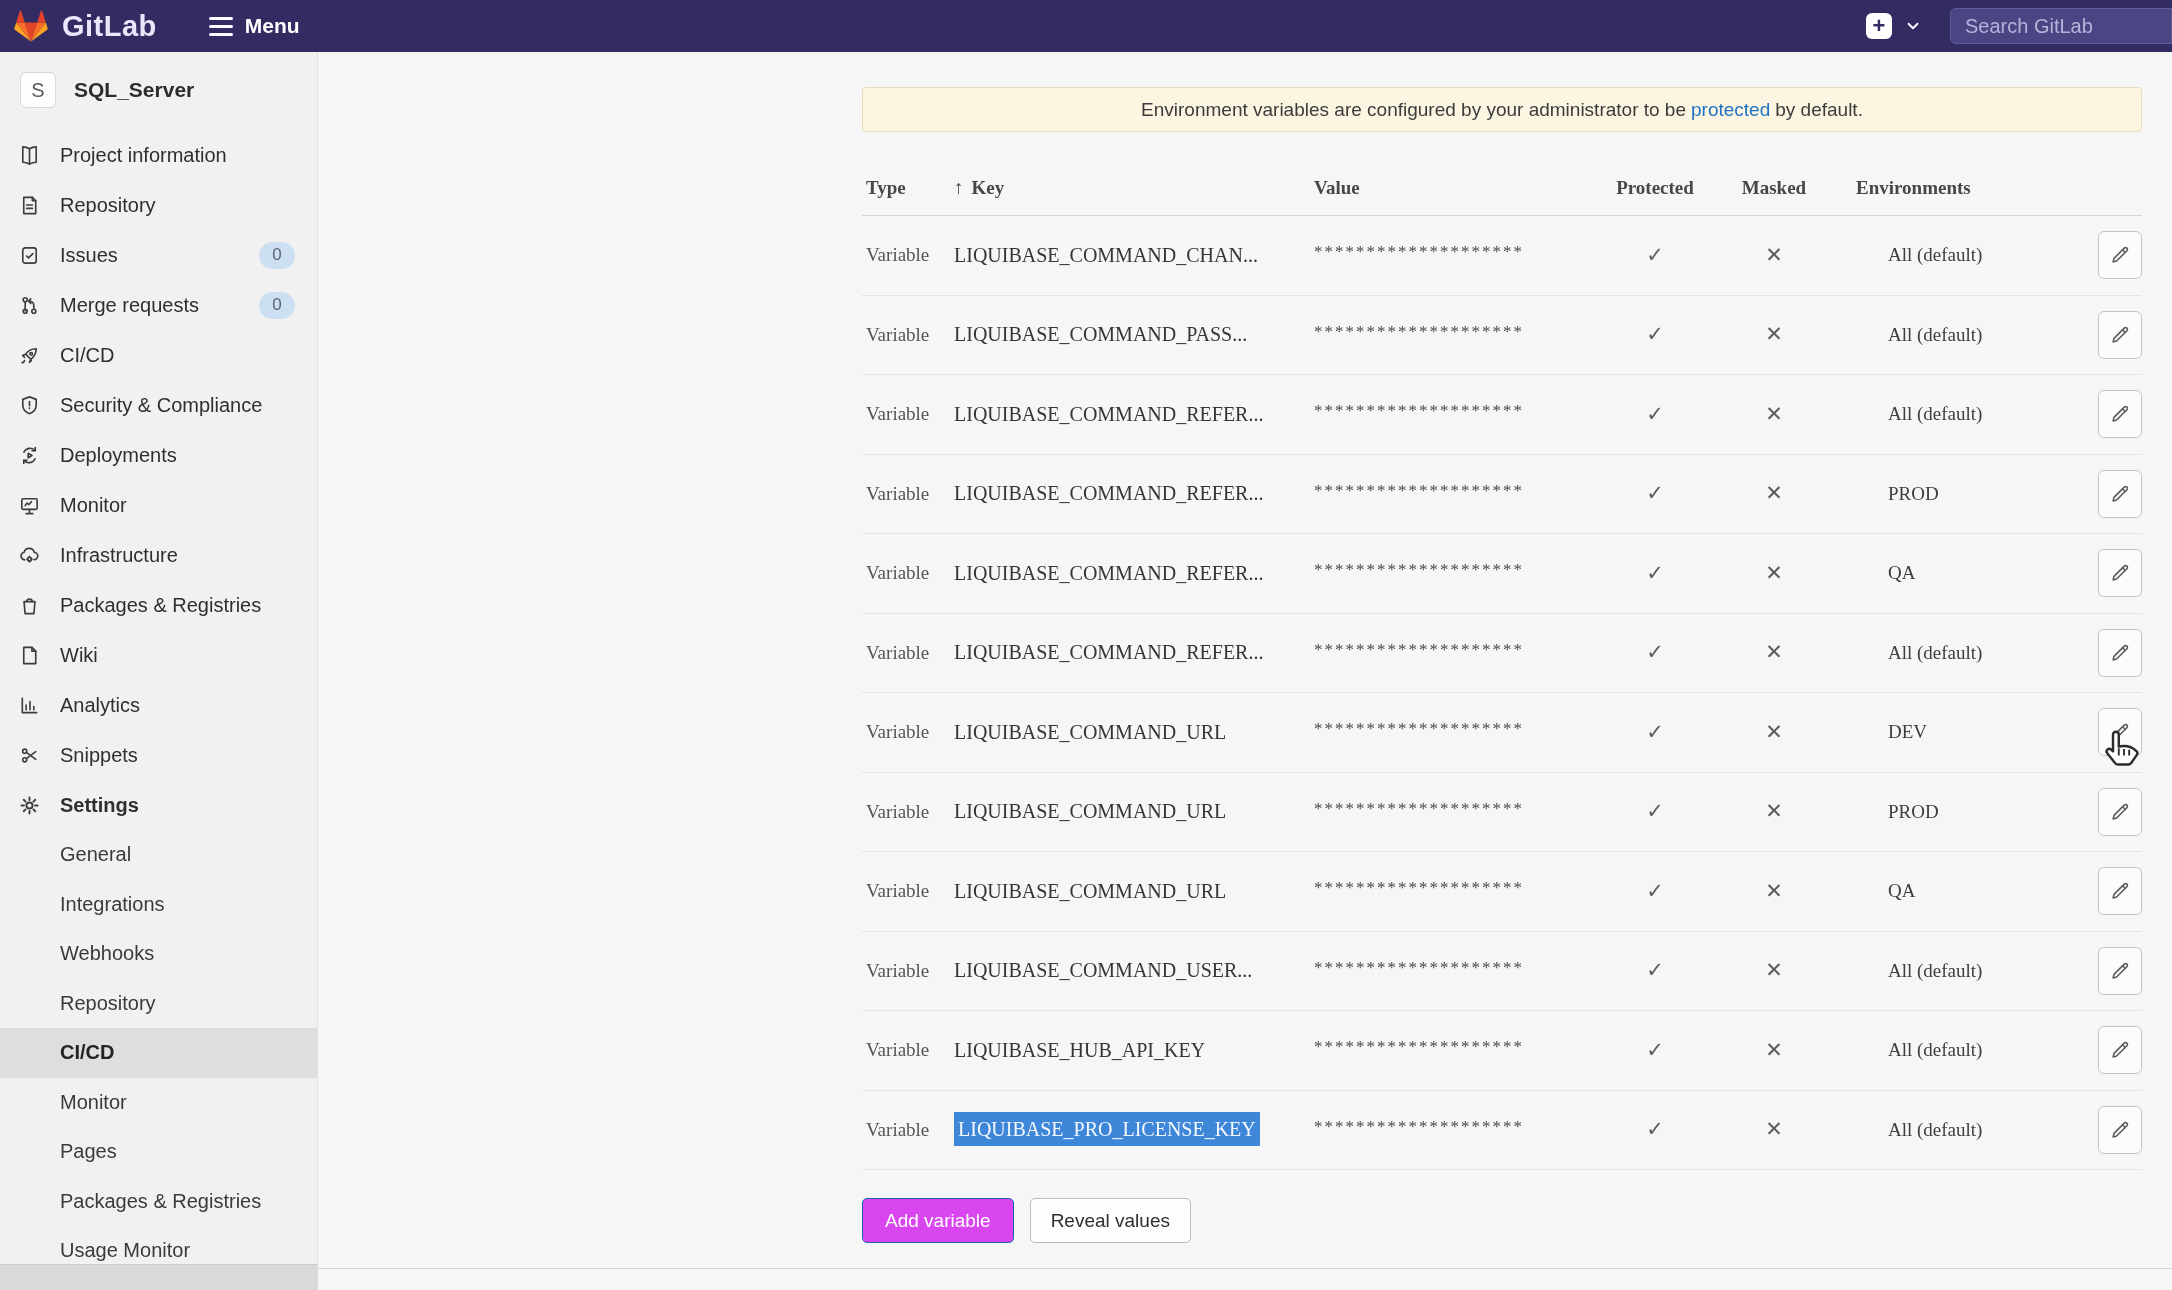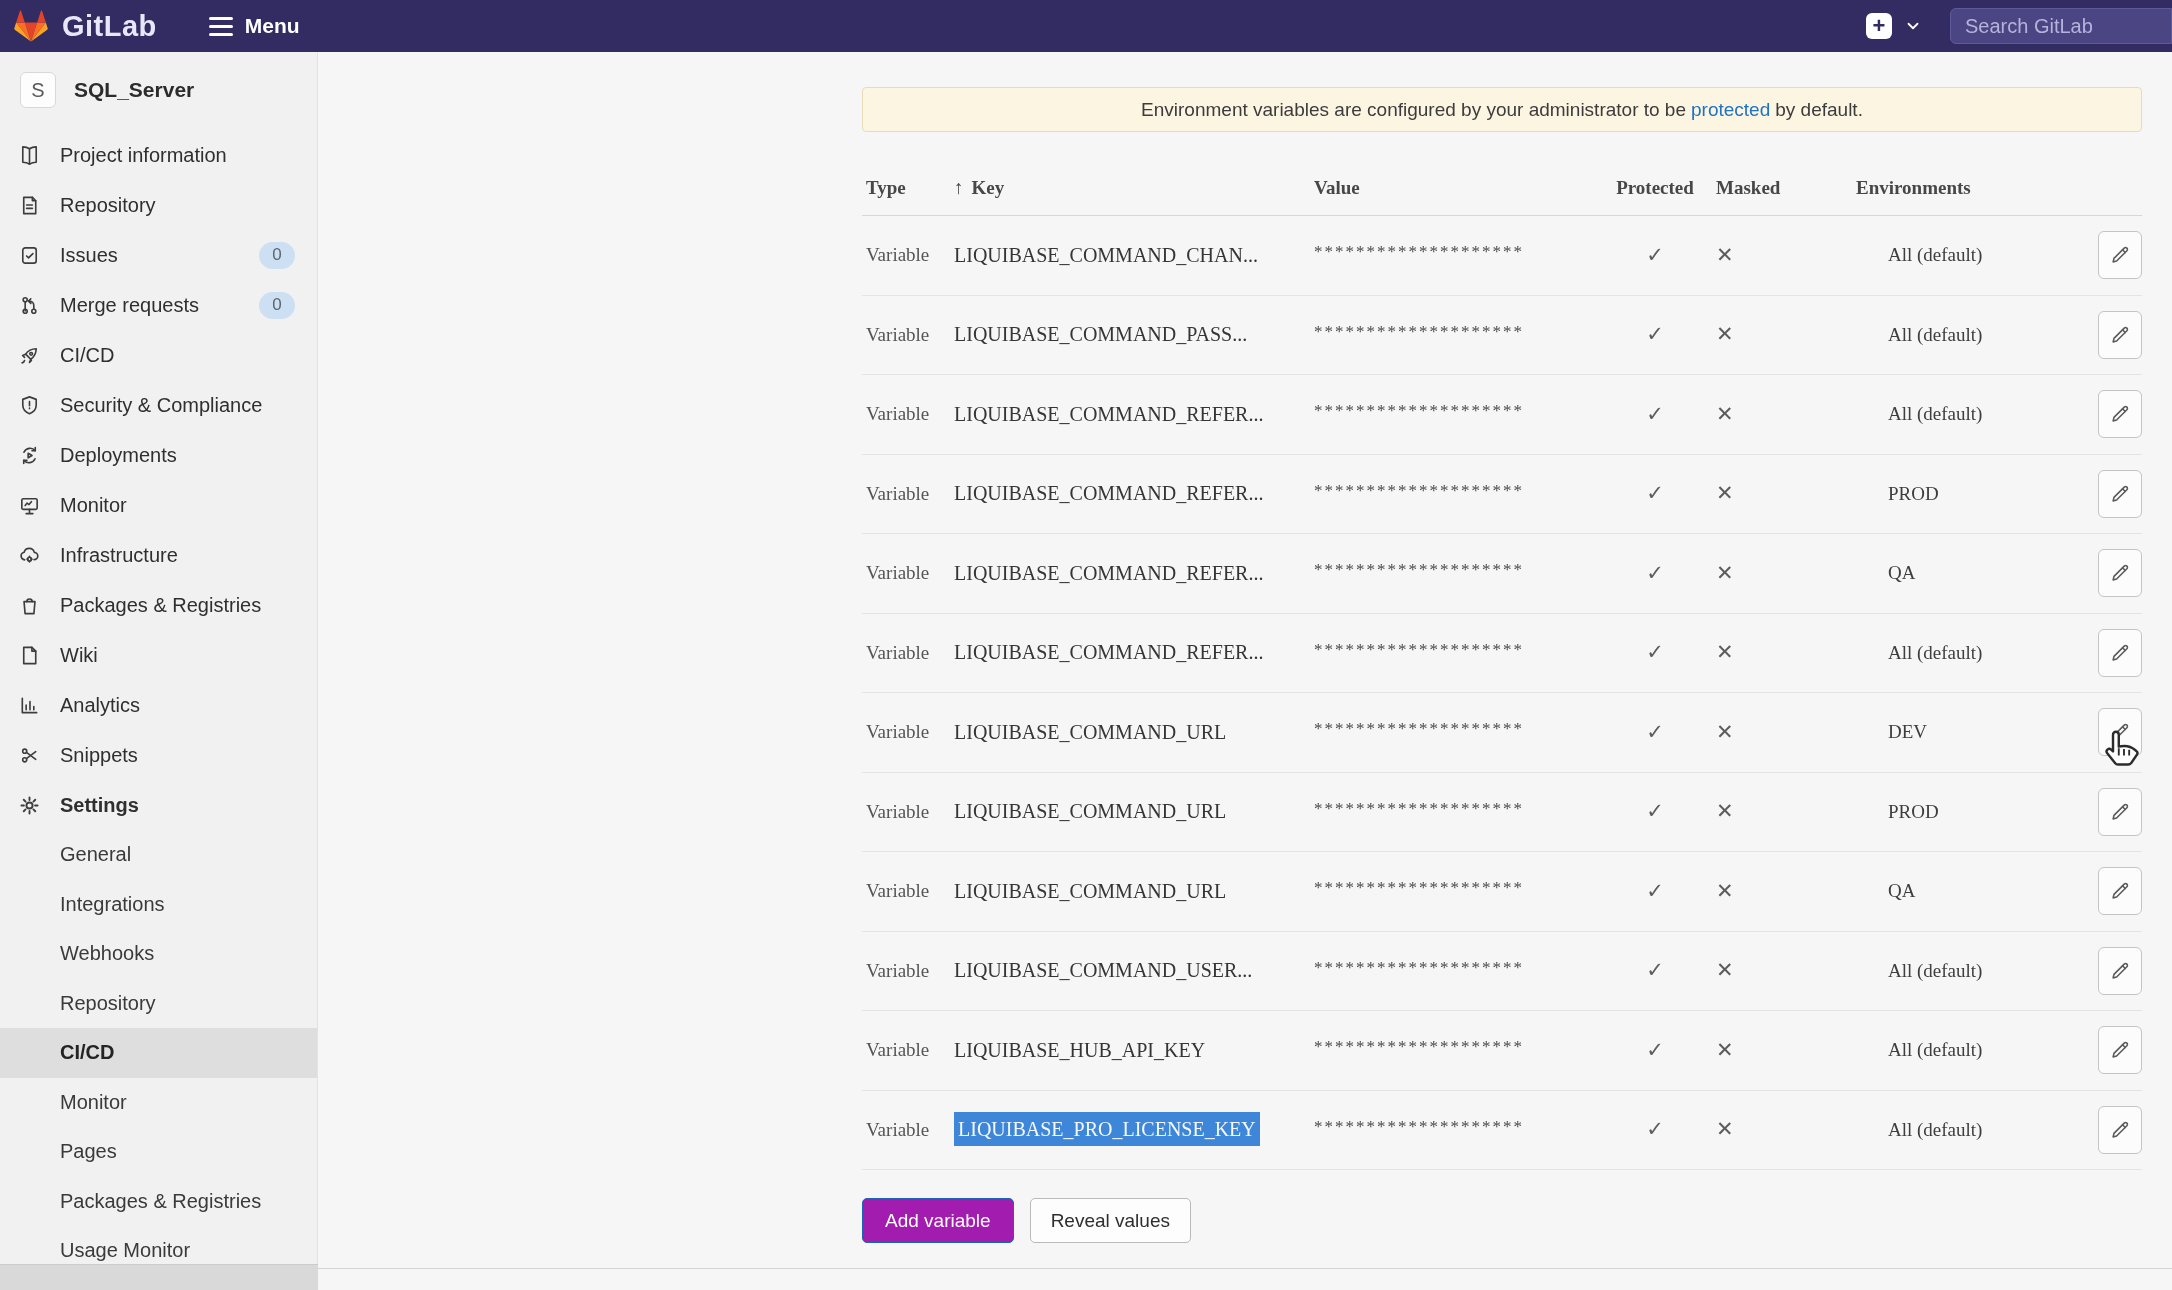--- a/index.html
+++ b/index.html
@@ -85,41 +85,41 @@
   .table { position:absolute; left:544px; top:108px; width:1280px; }
   .thead, .trow { display:flex; align-items:center;font-family:Liberation Serif, serif; }
   .thead { height:56px; border-bottom:1px solid #d7d7d8; }
   .thead .cell { font-size:19px; font-weight:600; color:#474747; }
   .trow { height:79.5px; border-bottom:1px solid #e4e4e6; }
 
   .c-type { width:92px; padding-left:4px; }
   .c-key  { width:336px; }
   .c-val  { width:280px;margin-left:24px; }
   .c-prot { width:122px; text-align:center; }
-  .c-mask { width:116px; text-align:left; }
+  .c-mask { width:116px; text-align:center; }
   .c-env  { flex:1; padding-left:56px; }
   .thead .c-env { padding-left:24px; }
   .c-edit { width:52px; display:flex; justify-content:flex-end; }
 
   .sort-arrow { color:#474747; margin-right:8px; font-size:19px; }
   .t-type { font-size:19px; color:#555555; }
   .t-key  { font-size:20px; color:#353535; }
   .t-key .selected { background:#3e86d8; color:#f4f8ff; padding:6px 4px; }
   .t-val  { font-size:17px; color:#4a4a4a; letter-spacing:2px; position:relative; top:-3px; }
   .t-check, .t-cross { font-size:21px; color:#5c5c5c; }
   .t-env  { font-size:19px; color:#3e3e3e; }
   .edit-btn {
     width:44px; height:48px; background:#fcfcfc; border:1px solid #c4c4c4; border-radius:6px;
     display:flex; align-items:center; justify-content:center; cursor:pointer;
   }
   .edit-btn svg { stroke:#5a5a5a; fill:none; stroke-width:1.7; stroke-linecap:round; stroke-linejoin:round; }
 
   .actions { position:absolute; left:544px; top:1146px; display:flex; gap:16px; }
   .btn { height:45px; border-radius:5px; font-size:19px; font-family:"Liberation Sans", sans-serif; cursor:pointer; }
-  .btn-primary { background:#a21caf; color:#ffffff; border:1px solid #1b66b2; padding:0 22px; }
+  .btn-primary { background:#d946ef; color:#ffffff; border:1px solid #1b66b2; padding:0 22px; }
   .btn-secondary { background:#fdfdfd; color:#2e2e2e; border:1px solid #bababa; padding:0 20px; }
 
   .main-bottom-line { position:absolute; left:0; top:1216px; width:1854px; border-top:1px solid #d4d4d6; }
 
   
   .cursor { position:absolute; left:2098px; top:724px; width:46px; height:52px; z-index:50; pointer-events:none; }
 </style>
 </head>
 <body>
 

